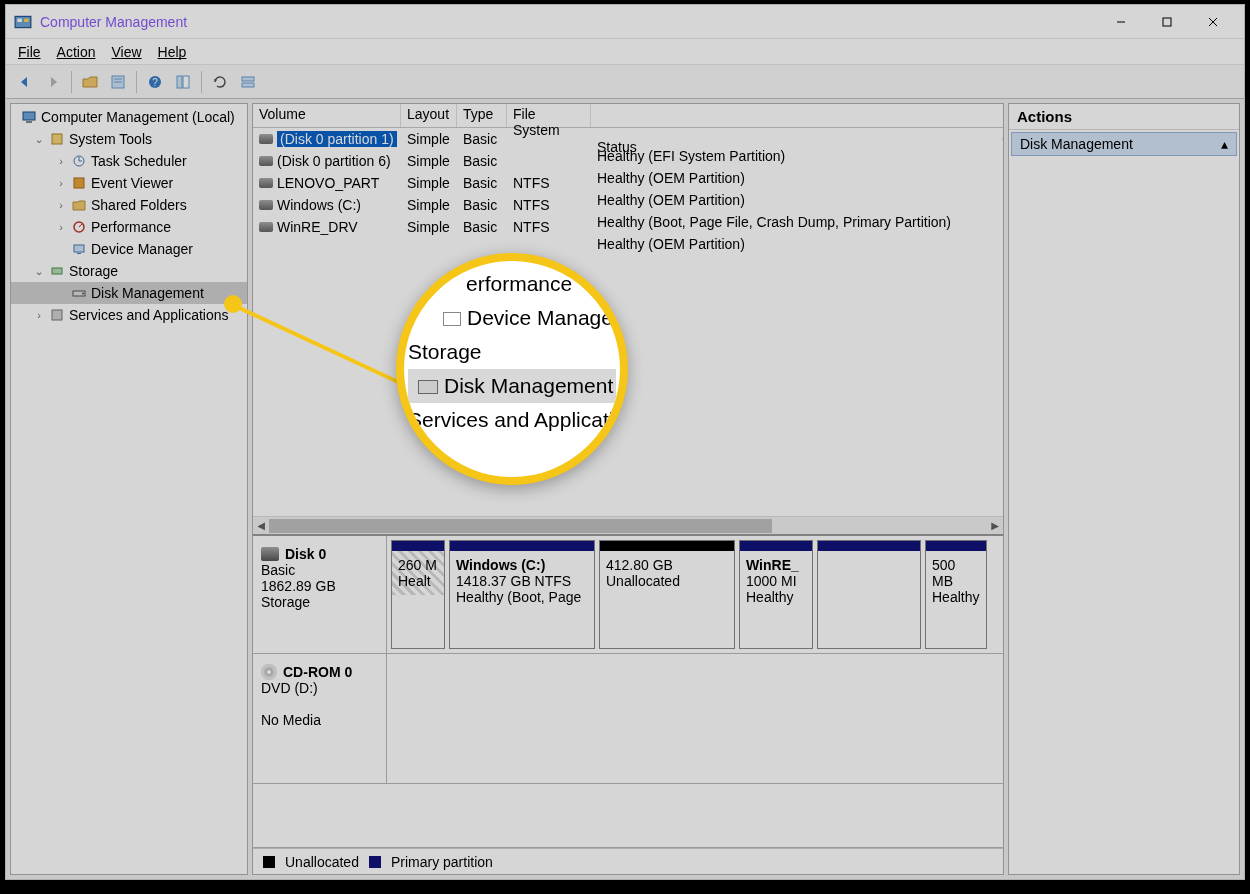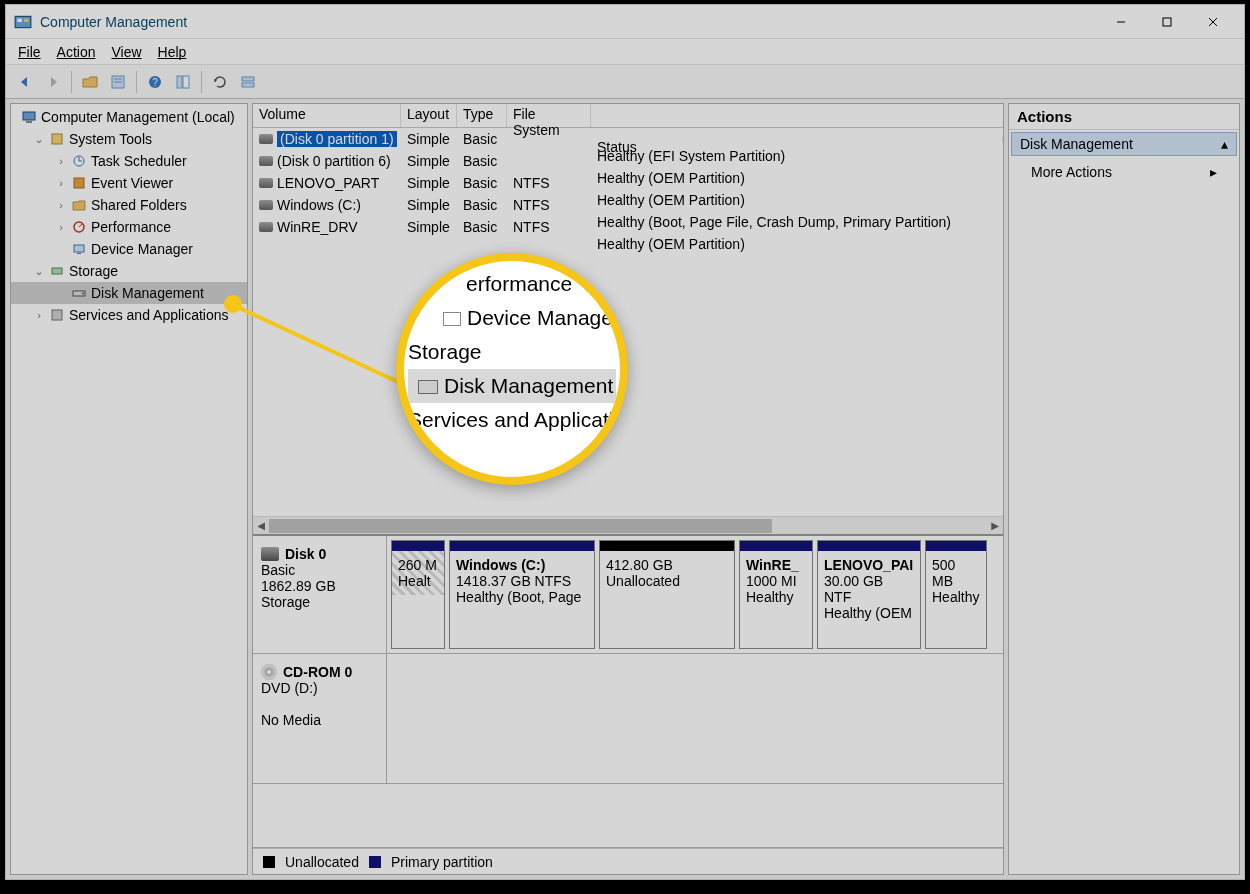--- a/index.html
+++ b/index.html
@@ -2,21 +2,21 @@
 <html><head>
 <meta charset="utf-8">
 <style>
   * { box-sizing: border-box; margin: 0; padding: 0; font-family: "Segoe UI", Tahoma, sans-serif; }
   body { width: 1250px; height: 894px; overflow: hidden; background: #000; position: relative; }
   .window { width: 1240px; height: 876px; margin: 4px auto; background: #fff; border: 1px solid #b0b0b0; display: flex; flex-direction: column; position: relative; }
 
   
   .titlebar { height: 34px; background: #fff; display: flex; align-items: center; padding: 0 8px; border-bottom: 1px solid #e5e5e5; }
   .titlebar .app-icon { width: 18px; height: 18px; margin-right: 8px; display: inline-flex; align-items: center; justify-content: center; }
-  .titlebar .title { font-size: 14px; color: #0c4a6e; flex: 1; }
+  .titlebar .title { font-size: 14px; color: #8b5cf6; flex: 1; }
   .winbtns { display: flex; }
   .winbtns .wbtn { width: 46px; height: 30px; display: flex; align-items: center; justify-content: center; cursor: pointer; }
   .winbtns svg { width: 10px; height: 10px; }
 
   
   .menubar { height: 26px; display: flex; align-items: center; padding: 0 12px; gap: 16px; font-size: 14px; border-bottom: 1px solid #e5e5e5; }
   .menubar .menuitem { cursor: pointer; }
   .menubar .menuitem span { text-decoration: underline; text-decoration-skip-ink: none; text-decoration-thickness: 1px; }
 
   
@@ -387,25 +387,20 @@
               <div class="part" style="width: 74px;">
                 <div class="cap cap-primary"></div>
                 <div class="body body-norm">
                   <div class="pname">WinRE_</div>
                   <div>1000 MI</div>
                   <div>Healthy</div>
                 </div>
               </div>
               <div class="part" style="width: 104px;">
                 <div class="cap cap-primary"></div>
-                <div class="body body-norm">
-                  <div class="pname">LENOVO_PAI</div>
-                  <div>30.00 GB NTF</div>
-                  <div>Healthy (OEM</div>
-                </div>
               </div>
               <div class="part" style="width: 62px;">
                 <div class="cap cap-primary"></div>
                 <div class="body body-norm">
                   <div>500 MB</div>
                   <div>Healthy</div>
                 </div>
               </div>
             </div>
         </div>
@@ -429,24 +424,20 @@
         <span class="swatch" style="background:#10147a"></span>
         <span>Primary partition</span>
       </div>
     </div>
 
     <div class="pane">
       <div class="actions-head">Actions</div>
       <div class="actions-sub">
         <span>Disk Management</span>
         <span>▴</span>
-      </div>
-      <div class="actions-more">
-        <span>More Actions</span>
-        <span>▸</span>
       </div>
     </div>
 
   </div>
 
   <div class="dim"></div>
 
   <div class="mag-dot" style="left:218px; top:290px;"></div>
   <div class="mag-line" style="left:227px; top:298px; width:190px; transform:rotate(25deg);"></div>
   <div class="magnifier" style="left:390px; top:248px;">

